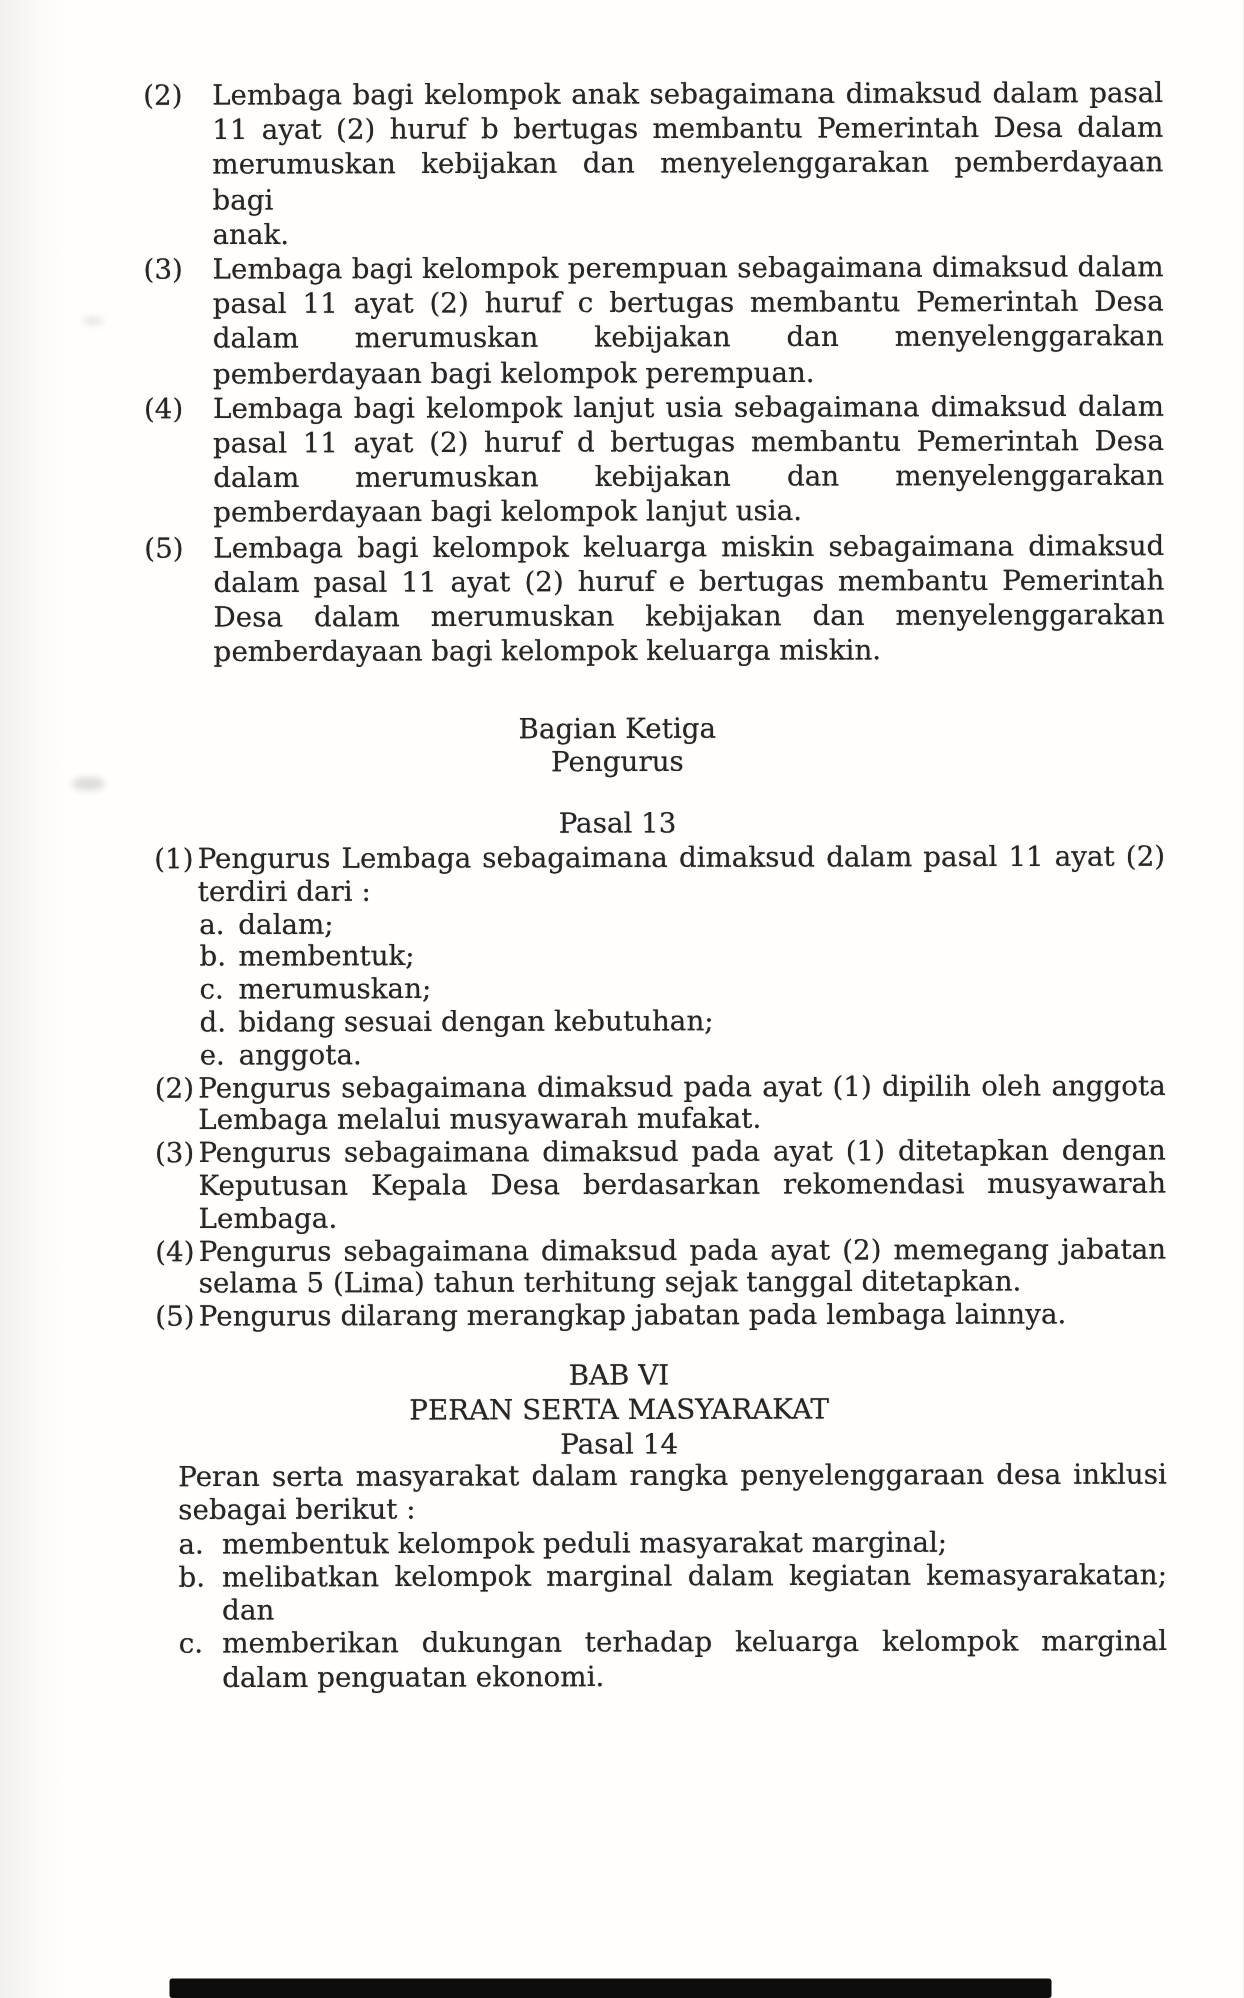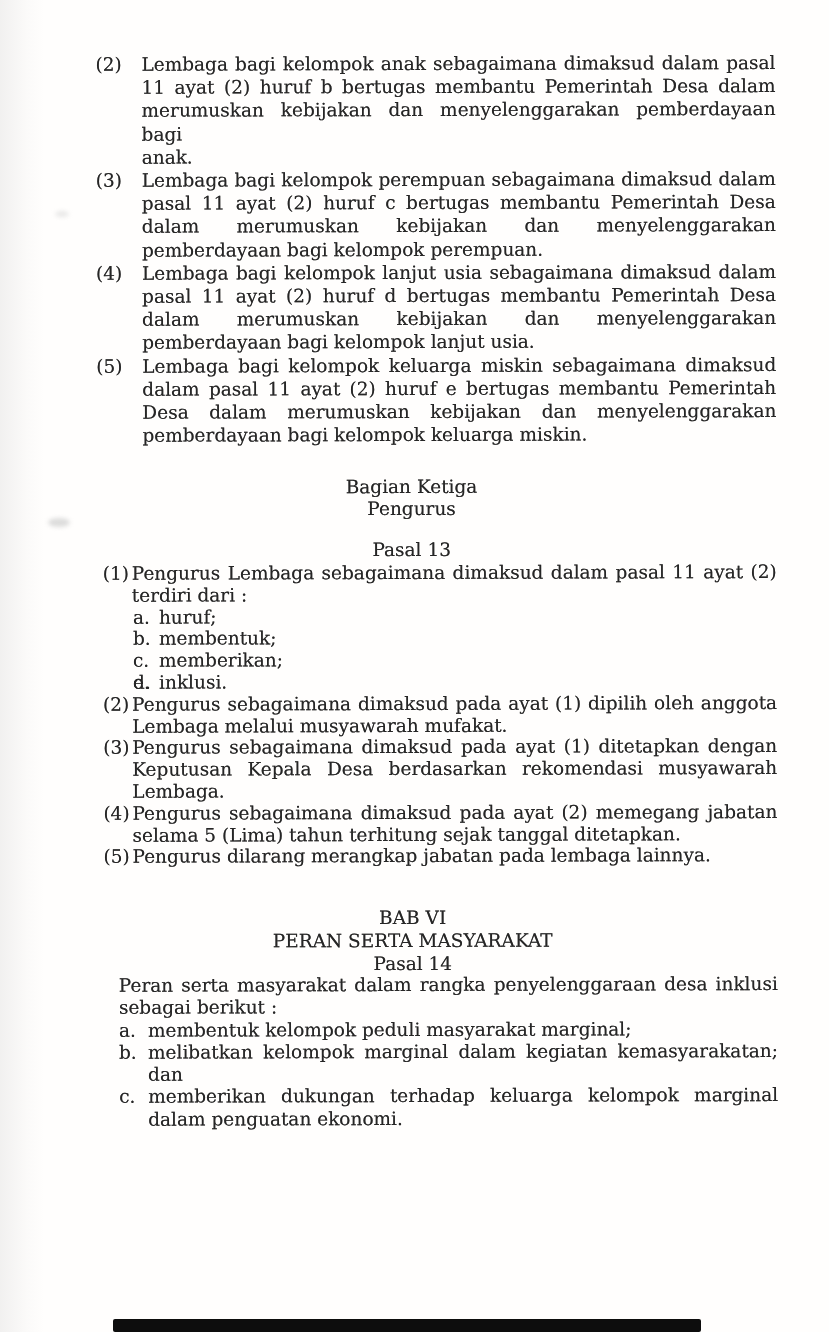--- a/index.html
+++ b/index.html
@@ -108,25 +108,25 @@
       <div>Pasal 13</div>
     </div>
 
     <div id="list-pasal13">
         <div class="itemB">
           <span class="num">(1)</span>
           <div class="body">
             <div class="jline">Pengurus Lembaga sebagaimana dimaksud dalam pasal 11 ayat (2)</div>
             <div class="nline">terdiri dari :</div>
             <div class="sublist">
-              <div class="subitem"><span class="letter">a.</span><span class="subtext">huruf;</span></div>
+              <div class="subitem"><span class="letter">a.</span><span class="subtext">dalam;</span></div>
               <div class="subitem"><span class="letter">b.</span><span class="subtext">membentuk;</span></div>
-              <div class="subitem"><span class="letter">c.</span><span class="subtext">memberikan;</span></div>
-              <div class="subitem"><span class="letter">d.</span></div>
-              <div class="subitem"><span class="letter">e.</span><span class="subtext">inklusi.</span></div>
+              <div class="subitem"><span class="letter">c.</span><span class="subtext">merumuskan;</span></div>
+              <div class="subitem"><span class="letter">d.</span><span class="subtext">bidang sesuai dengan kebutuhan;</span></div>
+              <div class="subitem"><span class="letter">e.</span><span class="subtext">anggota.</span></div>
             </div>
           </div>
         </div>
         <div class="itemB">
           <span class="num">(2)</span>
           <div class="body">
             <div class="jline">Pengurus sebagaimana dimaksud pada ayat (1) dipilih oleh anggota</div>
             <div class="nline">Lembaga melalui musyawarah mufakat.</div>
           </div>
         </div>

